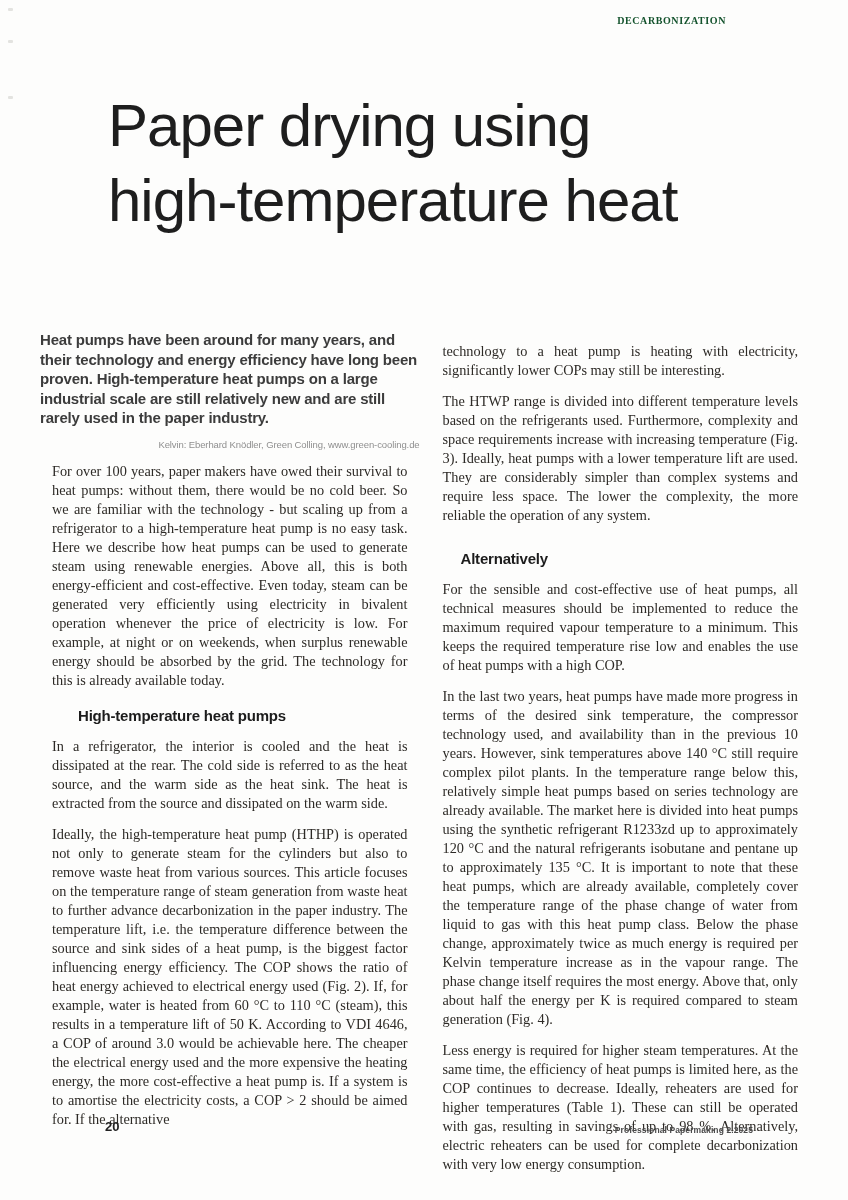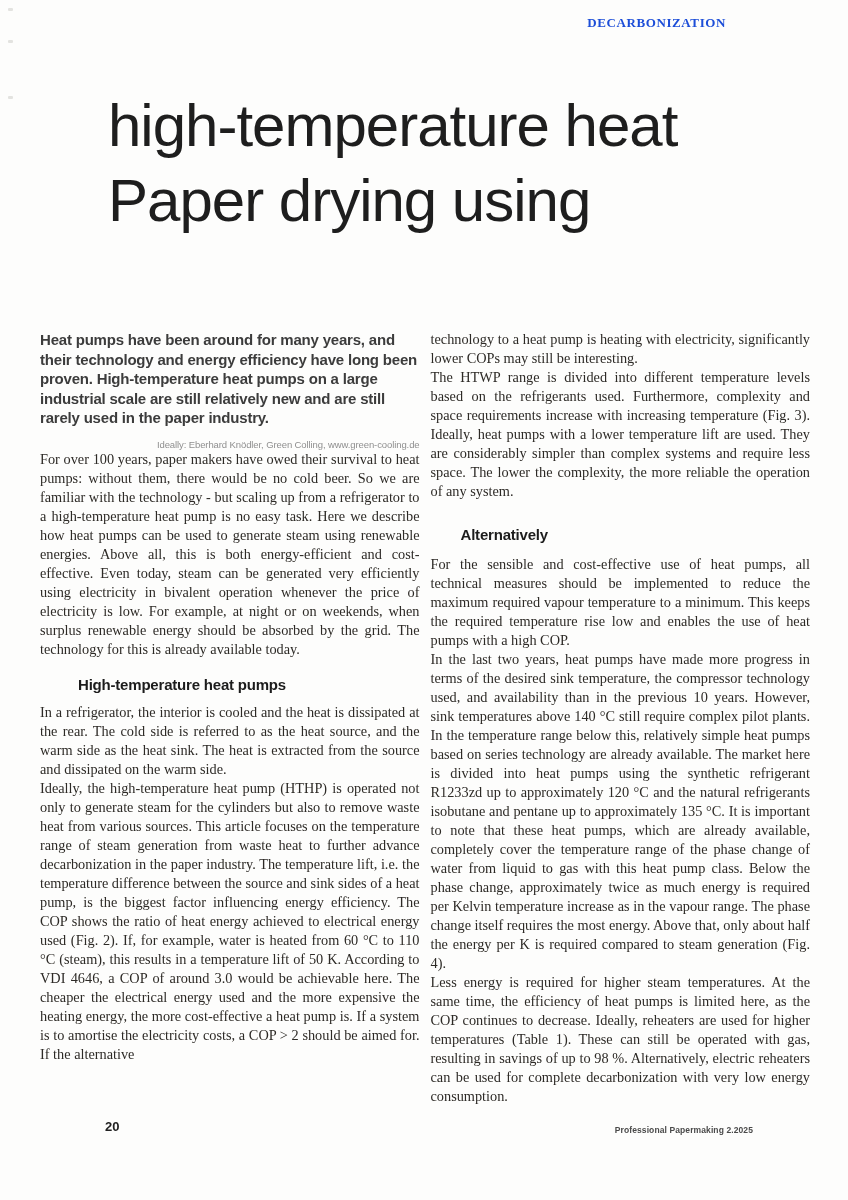--- a/index.html
+++ b/index.html
@@ -9,23 +9,23 @@
     margin:0 auto;
     background:#fdfdfc;
     overflow:hidden;
     font-family:"Liberation Serif", serif;
     color:#2d2a26;
   }
   .section-tag{
     position:absolute;top:15px;right:122px;
     font-family:"Liberation Serif", serif;
     font-weight:bold;
-    font-size:13px;
+    font-size:10px;
     letter-spacing:0.6px;
-    color:#1d4ed8;
+    color:#14532d;
   }
   .title-block{
     position:absolute;left:108px;top:88px;width:680px;
   }
   .title-line{
     font-family:"Liberation Sans", sans-serif;
     font-weight:300;
     font-size:60px;
     line-height:75px;
     letter-spacing:-1px;
@@ -65,21 +65,21 @@
     font-size:9.5px;
     letter-spacing:-0.1px;
     color:#8f8f8f;
   }
   .body-text{
     font-size:14.3px;
     line-height:19px;
     text-align:justify;
     color:#2d2a26;
   }
-  .body-text p{margin:0;}
+  .body-text p{margin:12px;}
   .lead-space{margin-top:35px;}
   .col-heading{
     font-family:"Liberation Sans", sans-serif;
     font-weight:bold;
     font-size:15px;
     letter-spacing:-0.2px;
     color:#1c1c1c;
     margin:16px 0 9px 38px;
   }
   .col-heading.impl{margin:24px 0 11px 30px;}
@@ -108,29 +108,29 @@
 
 <div class="page">
 
   <div class="edge-mark" style="top:8px"></div>
   <div class="edge-mark" style="top:40px"></div>
   <div class="edge-mark" style="top:96px"></div>
 
   <div class="section-tag">DECARBONIZATION</div>
 
   <div class="title-block">
+    <div class="title-line">Paper drying using</div>
     <div class="title-line">high-temperature heat</div>
-    <div class="title-line">Paper drying using</div>
   </div>
 
   <div class="columns">
 
     <div class="col">
       <div class="standfirst">Heat pumps have been around for many years, and their technology and energy efficiency have long been proven. High-temperature heat pumps on a large industrial scale are still relatively new and are still rarely used in the paper industry.</div>
-      <div class="author-line">Ideally: Eberhard Knödler, Green Colling, www.green-cooling.de</div>
+      <div class="author-line">Kelvin: Eberhard Knödler, Green Colling, www.green-cooling.de</div>
       <div class="body-text">
         <p class="lead-space">For over 100 years, paper makers have owed their survival to heat pumps: without them, there would be no cold beer. So we are familiar with the technology - but scaling up from a refrigerator to a high-temperature heat pump is no easy task. Here we describe how heat pumps can be used to generate steam using renewable energies. Above all, this is both energy-efficient and cost-effective. Even today, steam can be generated very efficiently using electricity in bivalent operation whenever the price of electricity is low. For example, at night or on weekends, when surplus renewable energy should be absorbed by the grid. The technology for this is already available today.</p>
         <div class="col-heading">High-temperature heat pumps</div>
         <p>In a refrigerator, the interior is cooled and the heat is dissipated at the rear. The cold side is referred to as the heat source, and the warm side as the heat sink. The heat is extracted from the source and dissipated on the warm side.</p>
         <p>Ideally, the high-temperature heat pump (HTHP) is operated not only to generate steam for the cylinders but also to remove waste heat from various sources. This article focuses on the temperature range of steam generation from waste heat to further advance decarbonization in the paper industry. The temperature lift, i.e. the temperature difference between the source and sink sides of a heat pump, is the biggest factor influencing energy efficiency. The COP shows the ratio of heat energy achieved to electrical energy used (Fig. 2). If, for example, water is heated from 60 °C to 110 °C (steam), this results in a temperature lift of 50 K. According to VDI 4646, a COP of around 3.0 would be achievable here. The cheaper the electrical energy used and the more expensive the heating energy, the more cost-effective a heat pump is. If a system is to amortise the electricity costs, a COP &gt; 2 should be aimed for. If the alternative</p>
       </div>
     </div>
 
     <div class="col">
       <div class="body-text">

